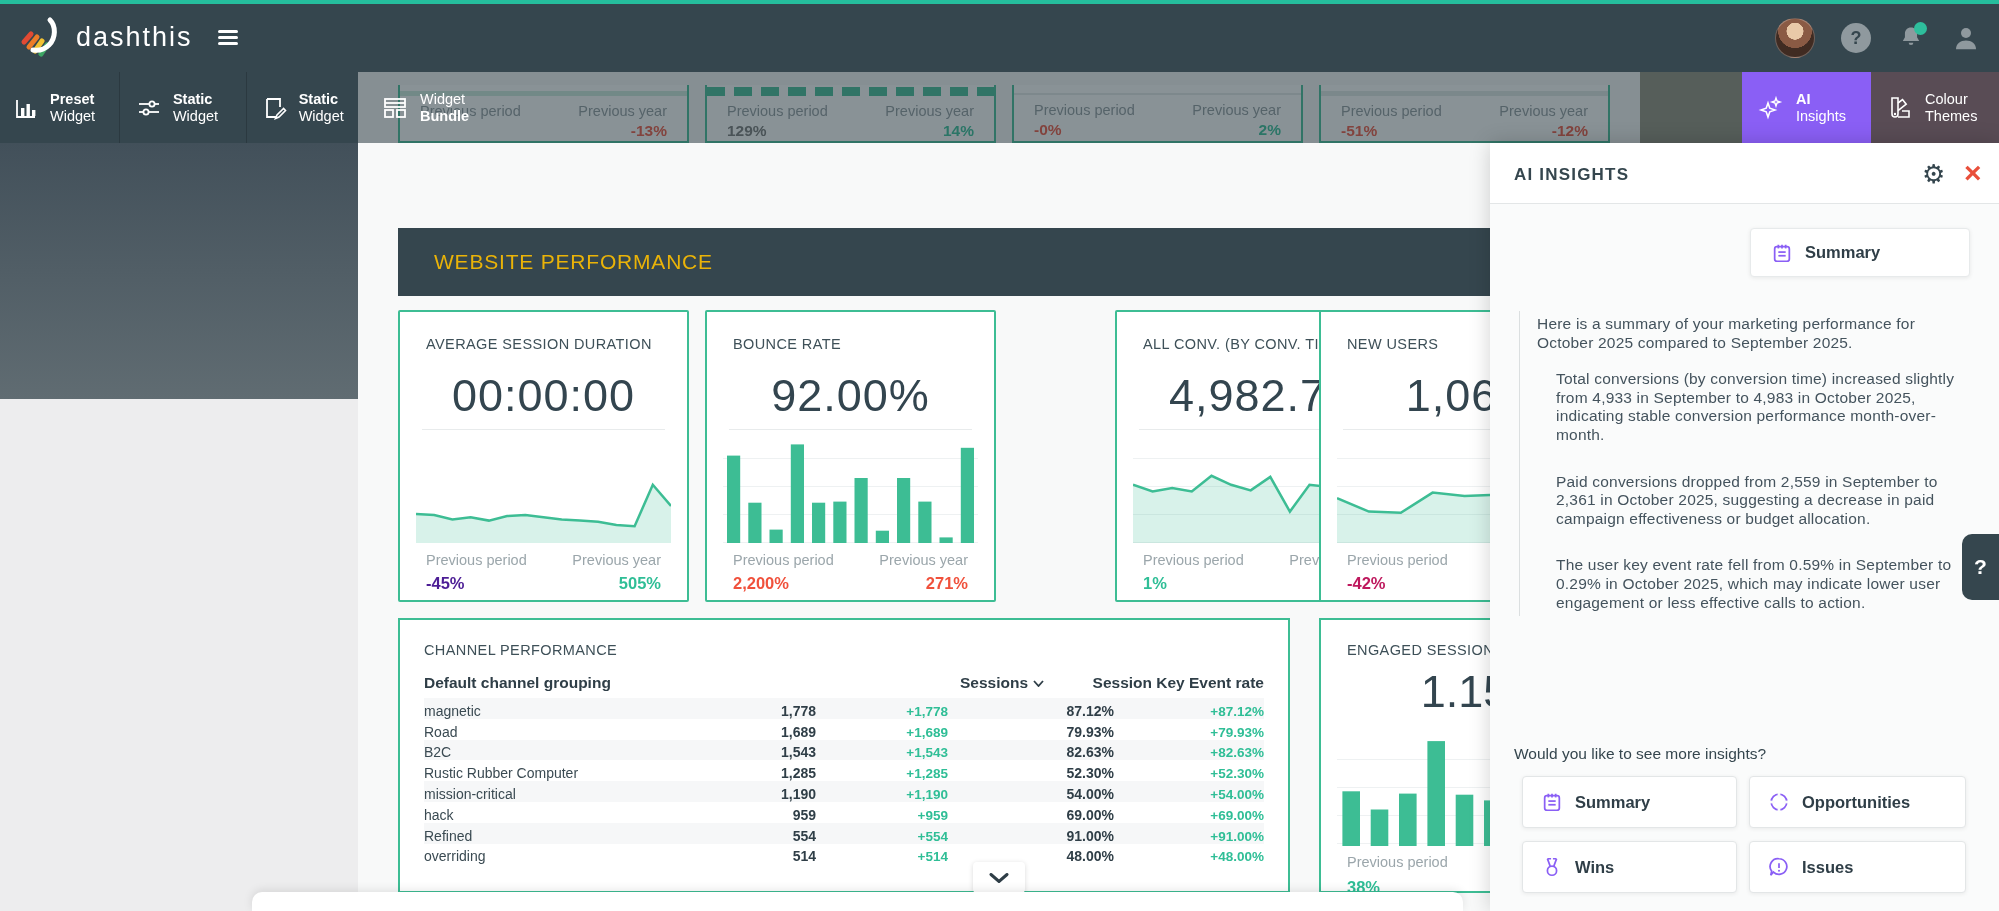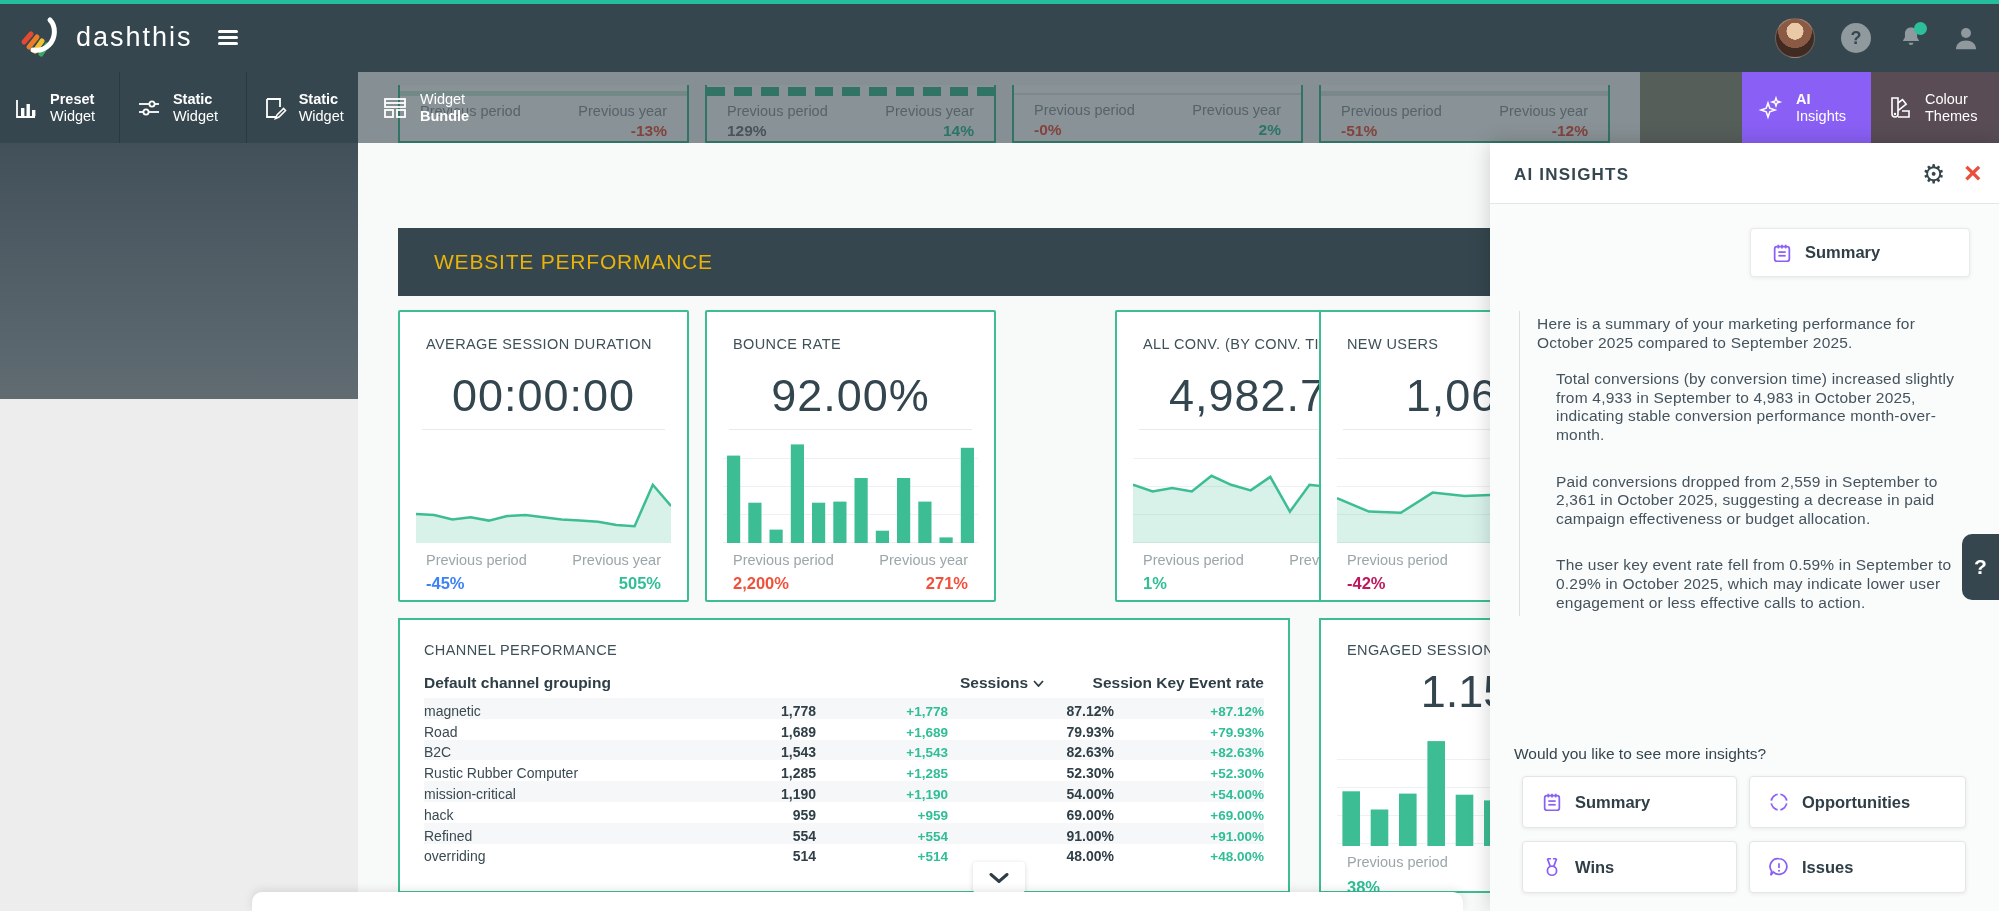--- a/index.html
+++ b/index.html
@@ -200,21 +200,21 @@
     <div class="k-div"></div>
     <div class="k-chart"><svg width="255" height="112">
           <polygon points="0,112 0.0,82.9 18.2,84.0 36.4,88.5 54.6,86.2 72.9,89.6 91.1,85.1 109.3,84.0 127.5,86.2 145.7,88.5 163.9,89.6 182.1,90.7 200.4,94.1 218.6,95.2 236.8,53.8 255.0,75.0 255,112" fill="rgba(61,189,148,0.20)"></polygon>
           <polyline points="0.0,82.9 18.2,84.0 36.4,88.5 54.6,86.2 72.9,89.6 91.1,85.1 109.3,84.0 127.5,86.2 145.7,88.5 163.9,89.6 182.1,90.7 200.4,94.1 218.6,95.2 236.8,53.8 255.0,75.0" fill="none" stroke="#3DBD94" stroke-width="2.5"></polyline>
         </svg></div>
     <div class="k-labels">
         <span>Previous period</span>
         <span>Previous year</span>
       </div>
     <div class="k-values">
-        <span style="color: #3b82f6;">-45%</span>
+        <span style="color: #4c1d95;">-45%</span>
         <span style="color: rgb(47, 190, 150);">505%</span>
       </div>
   </div>
 
   <div class="kpi" style="left:705px;">
     <div class="k-title">BOUNCE RATE</div>
     <div class="k-value">92.00%</div>
     <div class="k-div"></div>
     <div class="k-chart k-grid"><svg width="255" height="112">
           <rect x="4.0" y="24.6" width="13.2" height="87.4" fill="#3DBD94"></rect>

